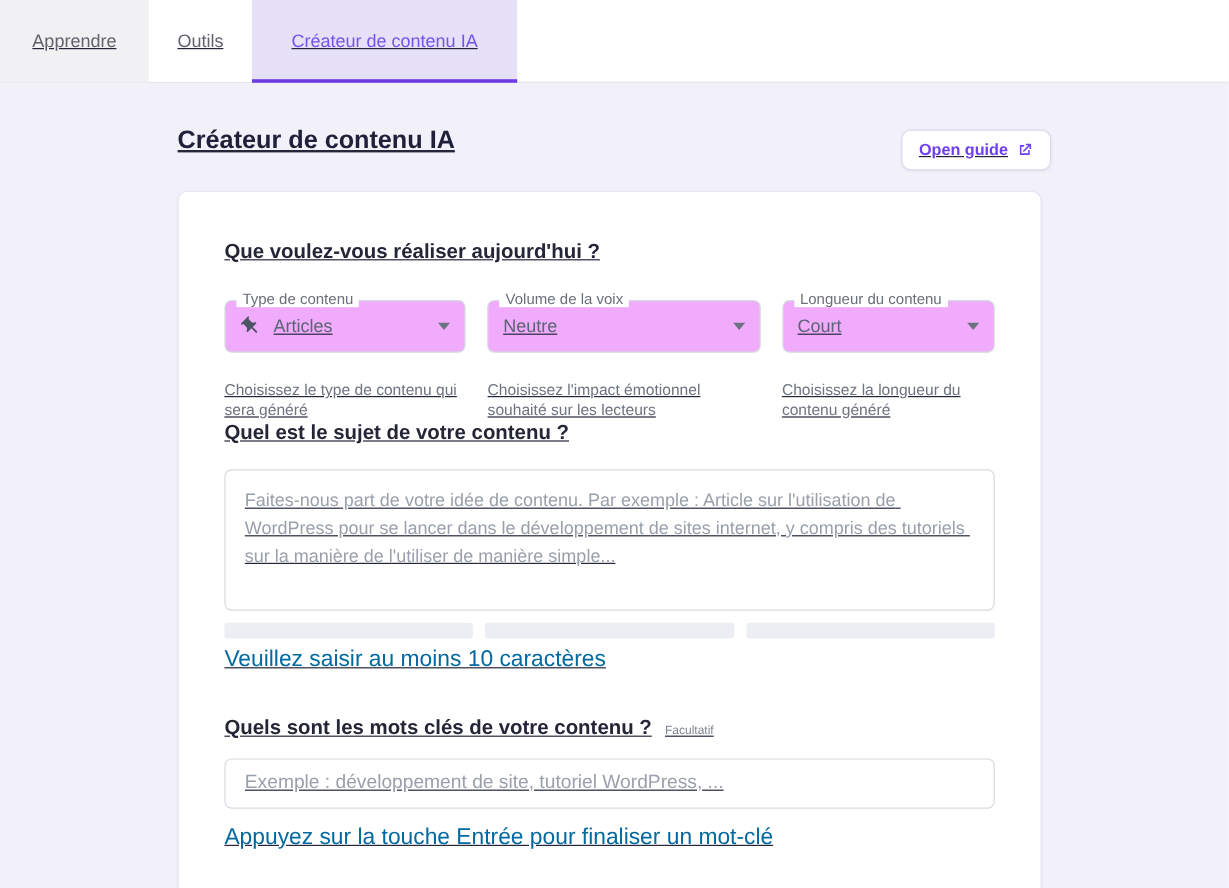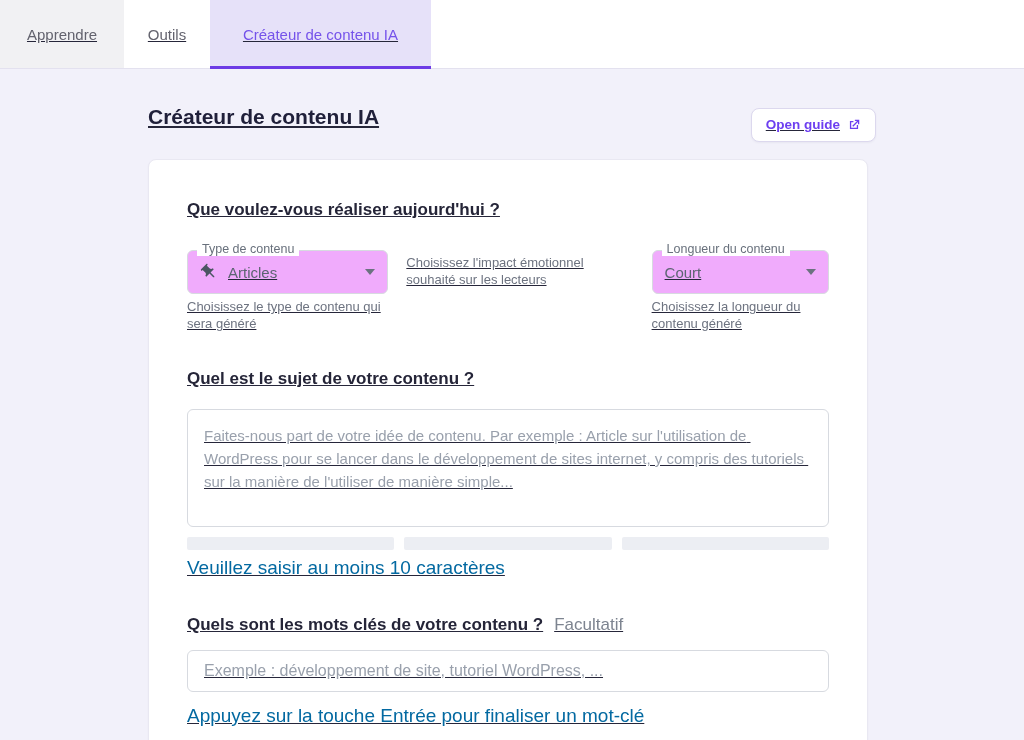--- a/index.html
+++ b/index.html
@@ -129,28 +129,28 @@
   }
   .pin-wrap { display: flex; align-items: center; margin-right: 10px; }
   .caret {
     margin-left: auto;
     width: 0; height: 0;
     border-left: 5px solid transparent;
     border-right: 5px solid transparent;
     border-top: 6px solid #6b7280;
   }
   .field-helper {
-    margin-top: 5px;
+    margin-top: 23px;
     font-size: 13px;
     line-height: 1.3;
     color: #6d7380;
   }
 
   
-  .subject-heading { margin-top: 36px; }
+  .subject-heading { }
   .subject-textarea {
     margin-top: 20px;
     width: 100%;
     height: 118px;
     border: 1px solid #d7dae0;
     border-radius: 6px;
     padding: 14px 16px;
     font-family: inherit;
     font-size: 15px;
     line-height: 1.55;
@@ -178,21 +178,21 @@
   }
 
   
   .kw-heading-row {
     margin-top: 36px;
     display: flex;
     align-items: baseline;
     gap: 11px;
   }
   .optional-label {
-    font-size: 17px;
+    font-size: 10px;
     color: #7d8490;
   }
   .kw-note {
     margin-top: 9px;
     font-size: 13px;
     color: #6d7380;
   }
   .kw-input {
     margin-top: 15px;
     width: 100%;
@@ -249,20 +249,25 @@
                 <path d="M16 9V4h1c0.55 0 1-0.45 1-1s-0.45-1-1-1H7C6.45 2 6 2.45 6 3s0.45 1 1 1h1v5c0 1.66-1.34 3-3 3v2h5.97v7l1 1 1-1v-7H19v-2c-1.66 0-3-1.34-3-3z"></path>
               </svg>
             </span>
             <span class="select-value">Articles</span>
             <span class="caret"></span>
           </div>
           <div class="field-helper">Choisissez le type de contenu qui sera généré</div>
         </div>
 
         <div class="field-col-2">
+          <div class="select-field">
+            <span class="select-legend">Volume de la voix</span>
+            <span class="select-value">Neutre</span>
+            <span class="caret"></span>
+          </div>
           <div class="field-helper">Choisissez l'impact émotionnel souhaité sur les lecteurs</div>
         </div>
 
         <div class="field-col-3">
           <div class="select-field">
             <span class="select-legend">Longueur du contenu</span>
             <span class="select-value">Court</span>
             <span class="caret"></span>
           </div>
           <div class="field-helper">Choisissez la longueur du contenu généré</div>

